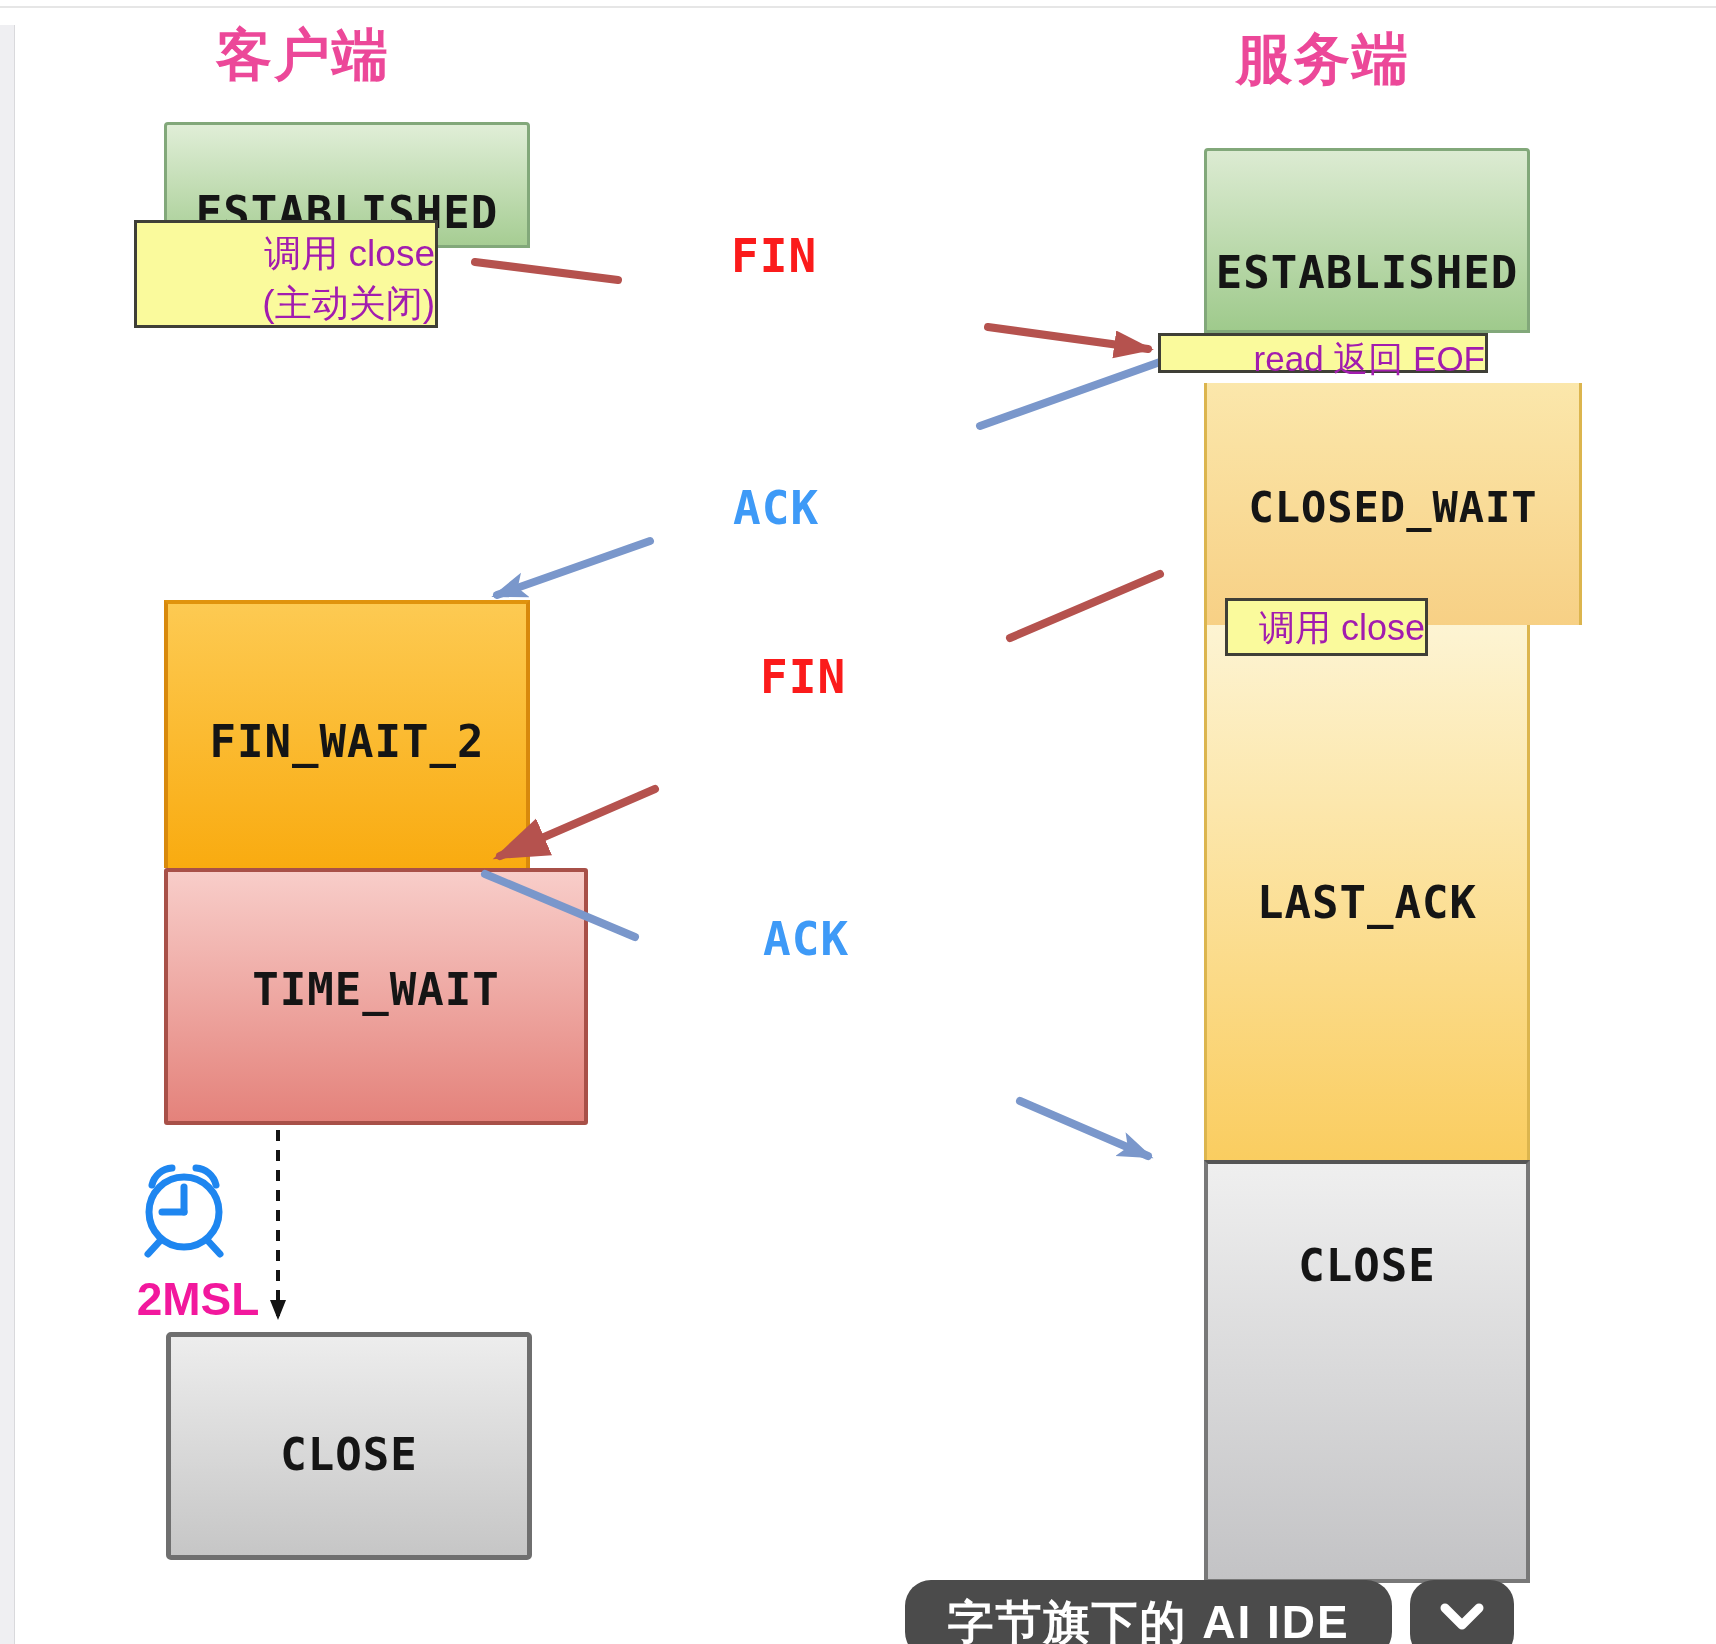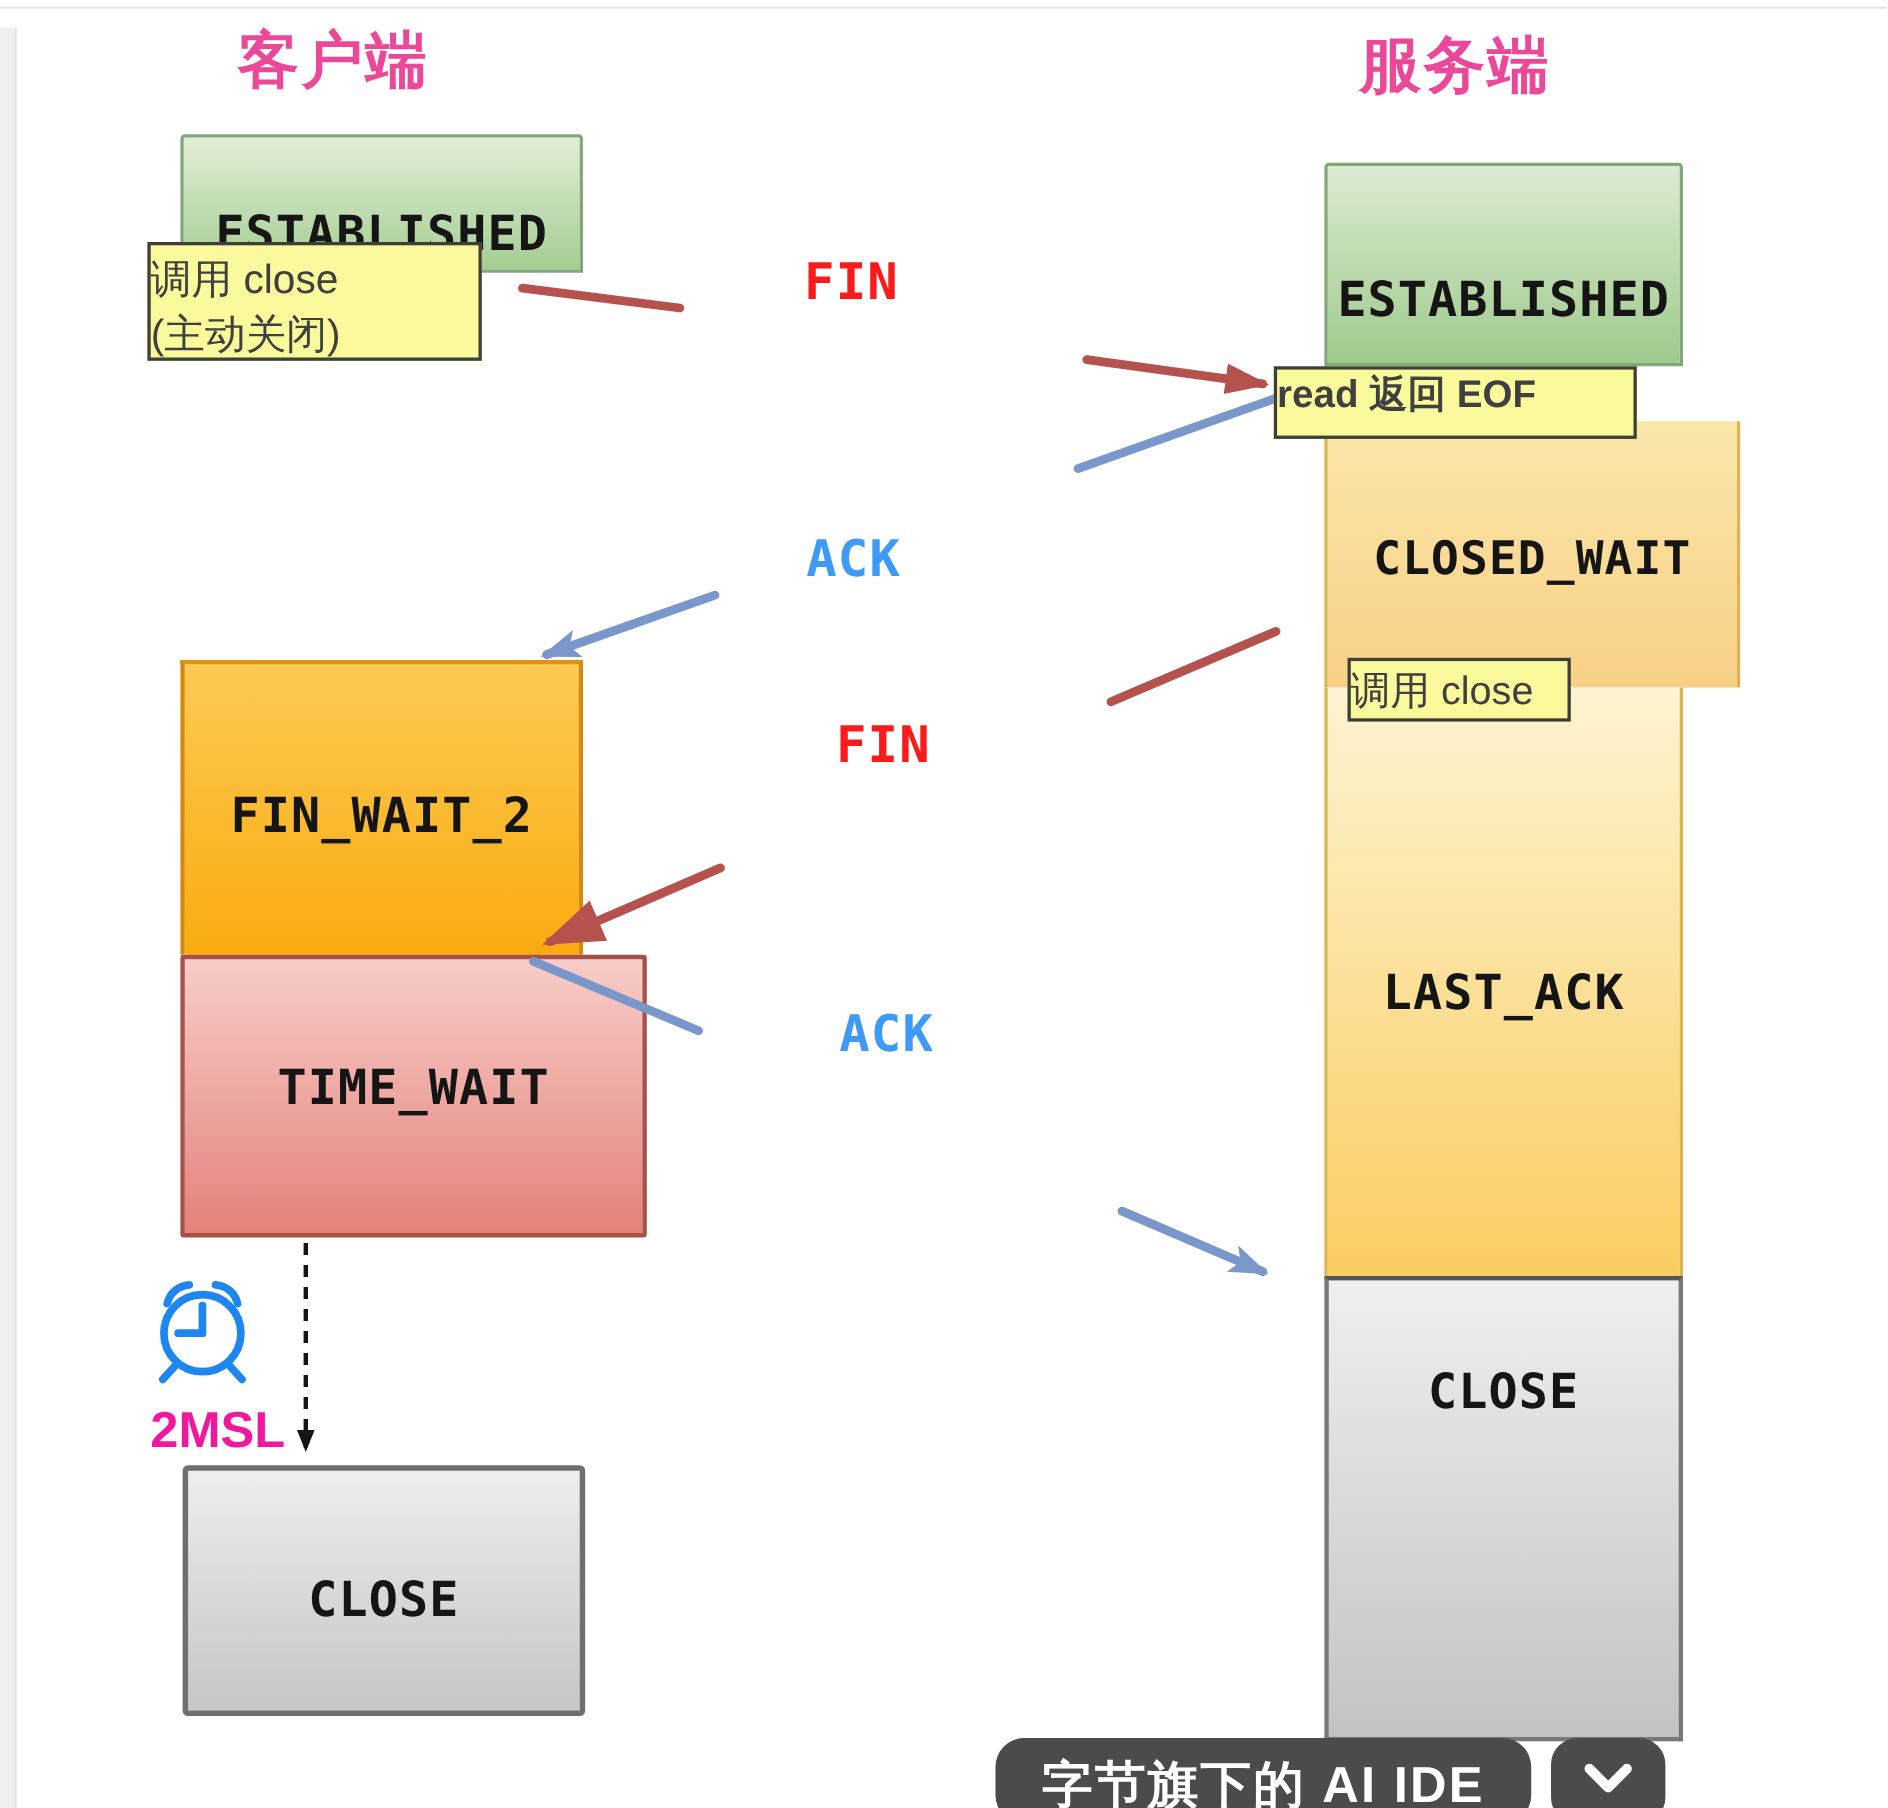--- a/index.html
+++ b/index.html
@@ -37,23 +37,23 @@
   .s-est {left:1160px;top:148px;width:326px;height:185px;border:3px solid #82a87a;border-radius:4px 4px 0 0;
           background:linear-gradient(#dcebd2,#9fca8c);}
   .s-cw  {left:1160px;top:383px;width:378px;height:242px;border-left:3px solid #dcb54e;border-right:3px solid #dcb54e;
           background:linear-gradient(#fbe7ab,#f7d085);}
   .s-la  {left:1160px;top:625px;width:326px;height:535px;border-left:3px solid #dcb54e;border-right:3px solid #dcb54e;
           background:linear-gradient(#fdf4d3,#facd60);}
   .s-close{left:1160px;top:1160px;width:326px;height:423px;border:4px solid #787878;border-top:4px solid #555;
           background:linear-gradient(#efefef,#c3c3c5);}
 
   .callout{position:absolute;box-sizing:border-box;background:var(--callout_yellow);border:3px solid #3f3f37;
-           color:#404040;text-align:left;z-index:4;}
+           color:#a21caf;text-align:right;z-index:4;}
   .c-callout{left:134px;top:220px;width:304px;height:108px;font-size:37px;line-height:1.35;padding-top:6px;}
-  .s-readeof{left:1158px;top:333px;width:330px;height:66px;font-size:35px;line-height:46px;font-weight:bold;}
+  .s-readeof{left:1158px;top:333px;width:330px;height:40px;font-size:35px;line-height:46px;}
   .s-callclose{left:1225px;top:598px;width:203px;height:58px;font-size:36px;line-height:54px;}
 
   .msg{position:absolute;z-index:4;font-family:"DejaVu Sans Mono","Liberation Mono",monospace;
        font-weight:bold;font-size:46px;letter-spacing:1px;}
   .msg-fin{color:var(--fin_text);}
   .msg-ack{color:var(--ack_text);}
   .m-fin1{left:731px;top:229px;}
   .m-ack1{left:733px;top:481px;}
   .m-fin2{left:760px;top:650px;}
   .m-ack2{left:763px;top:912px;}

